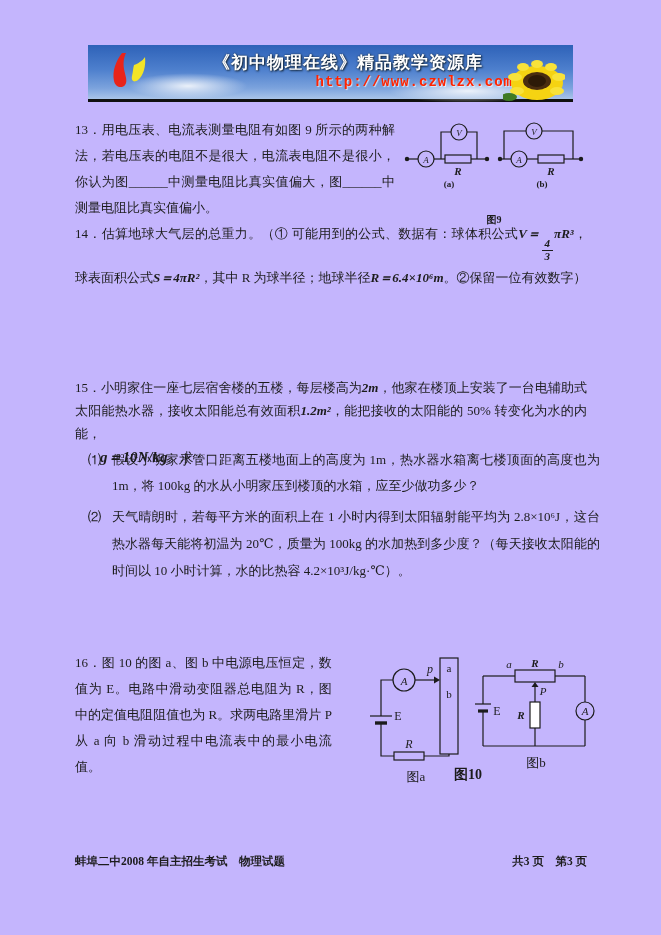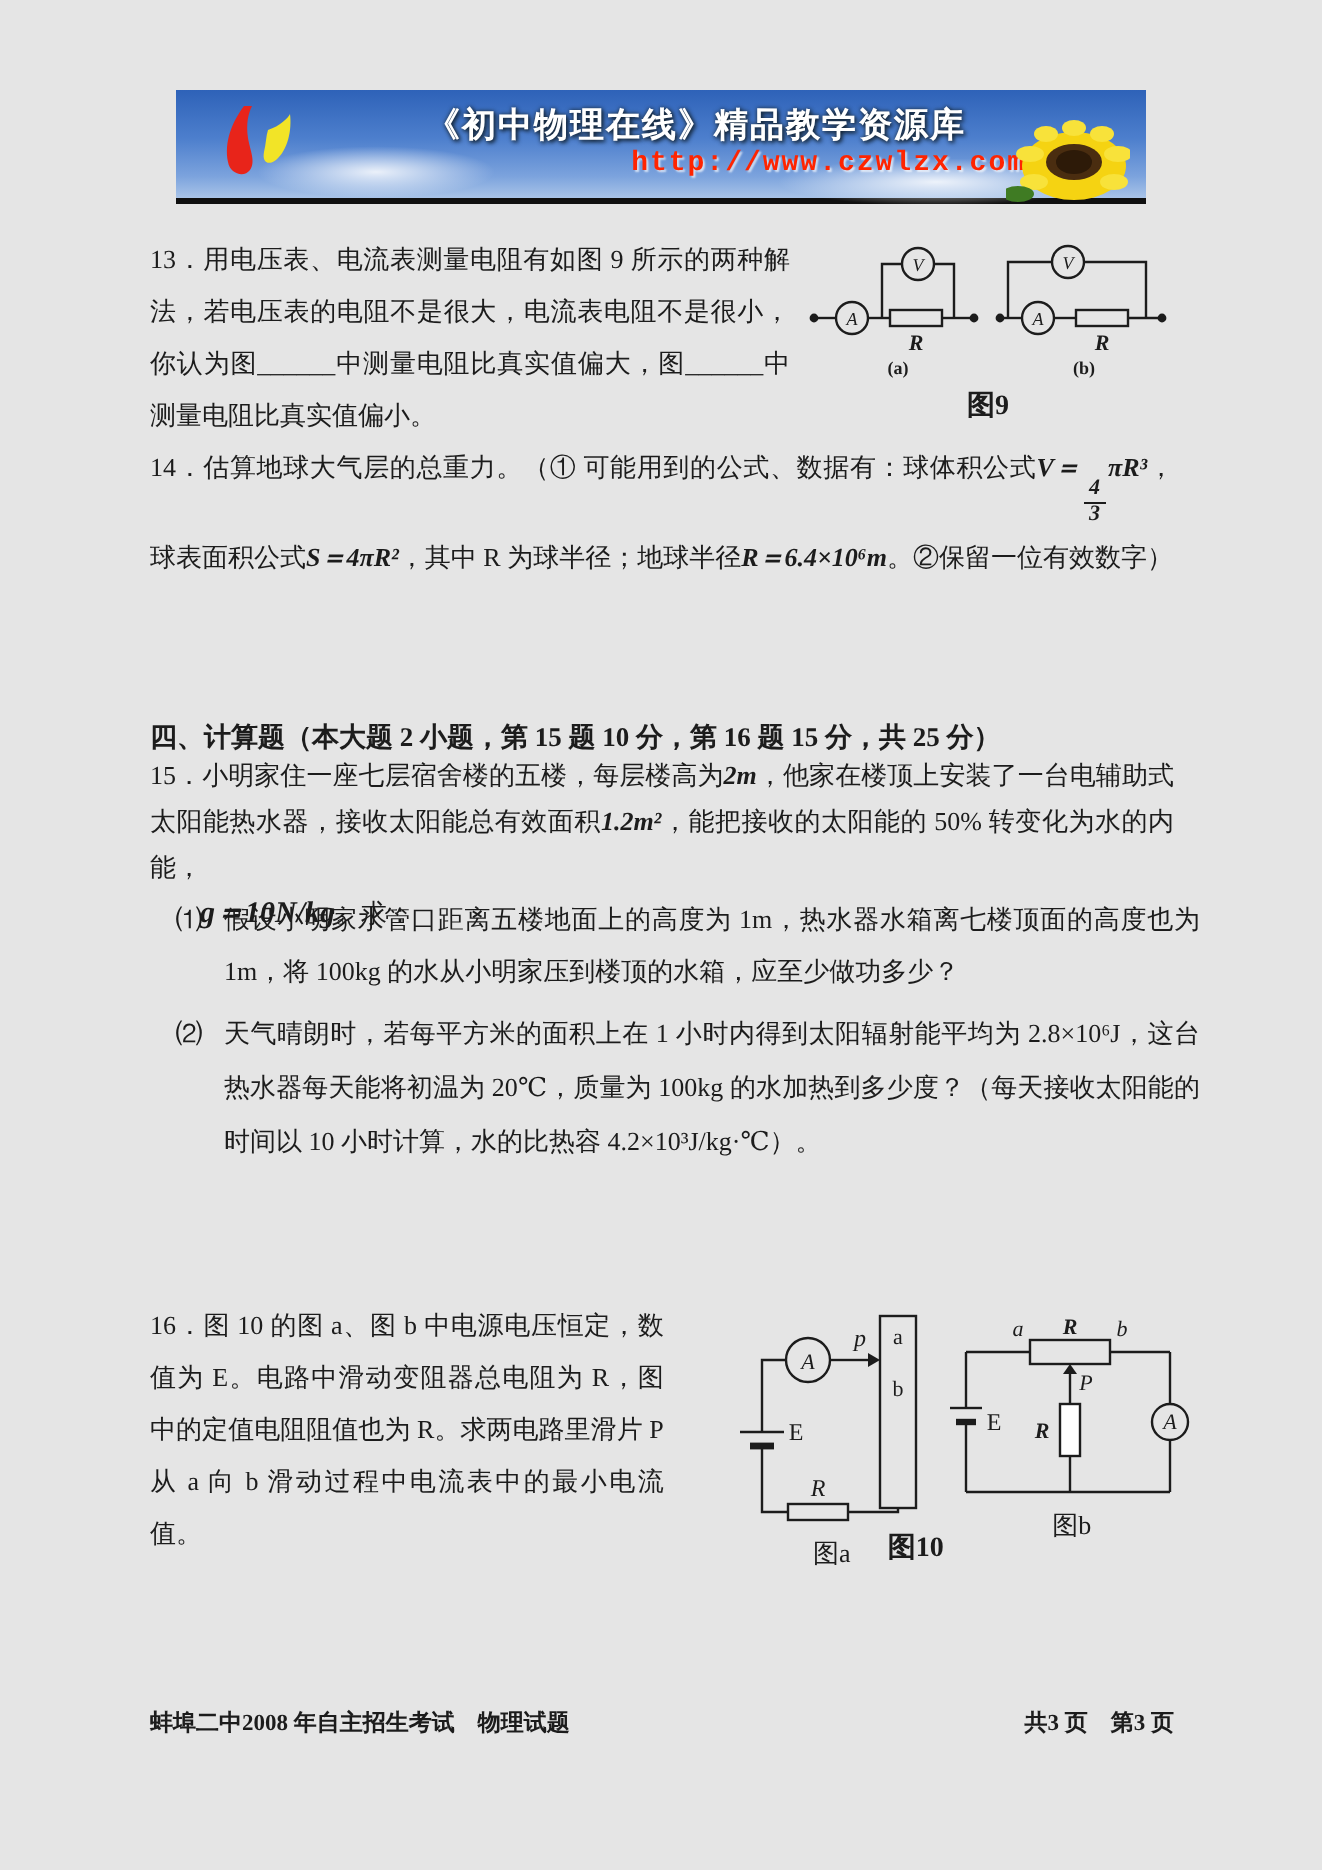--- a/index.html
+++ b/index.html
@@ -1,18 +1,18 @@
 <!DOCTYPE html>
 <html><head>
 <meta charset="utf-8">
 <style>
   html,body{margin:0;padding:0;background:#888;}
   .page{
     position:relative;width:661px;height:935px;margin:0 auto;
-    background:#e5e5e5;overflow:hidden;
+    background:#c4b5fd;overflow:hidden;
     font-family:"Liberation Serif","DejaVu Serif",serif;
     color:#1c1c1c;font-size:13px;
   }
   
   .banner{
     position:absolute;left:88px;top:45px;width:485px;height:54px;
     background:linear-gradient(180deg,#2e62b8 0%,#4d7fcd 45%,#7ca3dd 80%,#a9c4e8 100%);
     border-bottom:3px solid #101010;
   }
   .banner .cloud{position:absolute;border-radius:50%;background:radial-gradient(rgba(255,255,255,.85),rgba(255,255,255,0) 70%);}
@@ -26,35 +26,35 @@
     position:absolute;left:95px;top:29px;width:330px;text-align:right;
     color:#ff2400;font-weight:bold;font-size:14px;letter-spacing:1px;
     text-shadow:1px 1px 1px rgba(255,255,255,.7);
     font-family:"Liberation Mono","DejaVu Sans Mono",monospace;
   }
   .banner-logo{position:absolute;left:12px;top:4px;}
   .banner-flower{position:absolute;right:8px;bottom:-2px;}
   
   .block{position:absolute;left:75px;width:512px;line-height:26px;text-align:justify;}
   .fig9-box{float:right;width:186px;margin-left:6px;text-align:center;}
-  .fig-caption{font-weight:bold;font-size:14px;margin-top:0px;}
+  .fig-caption{font-weight:bold;font-size:10px;margin-top:16px;}
   .formula{font-family:"Liberation Serif","DejaVu Serif",serif;font-weight:bold;font-style:italic;}
   .frac{display:inline-flex;flex-direction:column;align-items:center;vertical-align:-0.85em;line-height:1.05;font-size:11px;margin:0 1px;}
   .frac .num{border-bottom:1px solid #1c1c1c;padding:0 3px;}
   .heading{font-weight:bold;font-size:13.5px;}
   .gline{font-size:15px;margin-left:25px;line-height:24px;}
   .item{display:flex;margin-left:13px;}
   .item .ilabel{flex:0 0 24px;}
   .item .itext{flex:1;}
   .q16-wrap{display:flex;}
   .q16-text{width:274px;line-height:26px;text-align:justify;}
   .q16-figs{width:238px;position:relative;}
   .figa-box{position:absolute;left:2px;top:2px;width:100px;text-align:center;}
   .figb-box{position:absolute;left:108px;top:8px;width:128px;text-align:center;}
-  .fig10-caption{position:absolute;left:80px;top:112px;font-weight:bold;font-size:14px;}
+  .fig10-caption{position:absolute;left:90px;top:112px;font-weight:bold;font-size:14px;}
   .footer{
     position:absolute;left:75px;top:854px;width:512px;display:flex;
     justify-content:space-between;font-size:11.5px;font-weight:bold;
   }
   svg{display:block;margin:0 auto;}
   svg text{font-family:"Liberation Serif","DejaVu Serif",serif;}
 </style>
 </head>
 <body>
 
@@ -131,21 +131,20 @@
     <span>13．用电压表、电流表测量电阻有如图 9 所示的两种解法，若电压表的电阻不是很大，电流表电阻不是很小，你认为图______中测量电阻比真实值偏大，图______中测量电阻比真实值偏小。</span>
   </div>
 
   <div class="block" style="top:218px;line-height:31px;">
     <span>14．估算地球大气层的总重力。（① 可能用到的公式、数据有：球体积公式</span><span class="formula">V＝</span><span class="frac formula">
         <span class="num">4</span>
         <span class="den">3</span>
       </span><span class="formula">πR³</span><span>，球表面积公式</span><span class="formula">S＝4πR²</span><span>，其中 R 为球半径；地球半径</span><span class="formula">R＝6.4×10⁶m</span><span>。②保留一位有效数字）</span>
   </div>
 
-  <div class="block heading" style="top:356px;">四、计算题（本大题 2 小题，第 15 题 10 分，第 16 题 15 分，共 25 分）</div>
 
   <div class="block" style="top:376px;line-height:23px;">
     <span>15．小明家住一座七层宿舍楼的五楼，每层楼高为</span><span class="formula">2m</span><span>，他家在楼顶上安装了一台电辅助式太阳能热水器，接收太阳能总有效面积</span><span class="formula">1.2m²</span><span>，能把接收的太阳能的 50% 转变化为水的内能，</span>
     <div class="gline"><span class="formula">g＝10N/kg</span><span style="font-size:13px;">。求：</span></div>
   </div>
 
   <div class="block item" style="top:447px;">
     <span class="ilabel">⑴</span>
     <span class="itext">假设小明家水管口距离五楼地面上的高度为 1m，热水器水箱离七楼顶面的高度也为 1m，将 100kg 的水从小明家压到楼顶的水箱，应至少做功多少？</span>
   </div>

